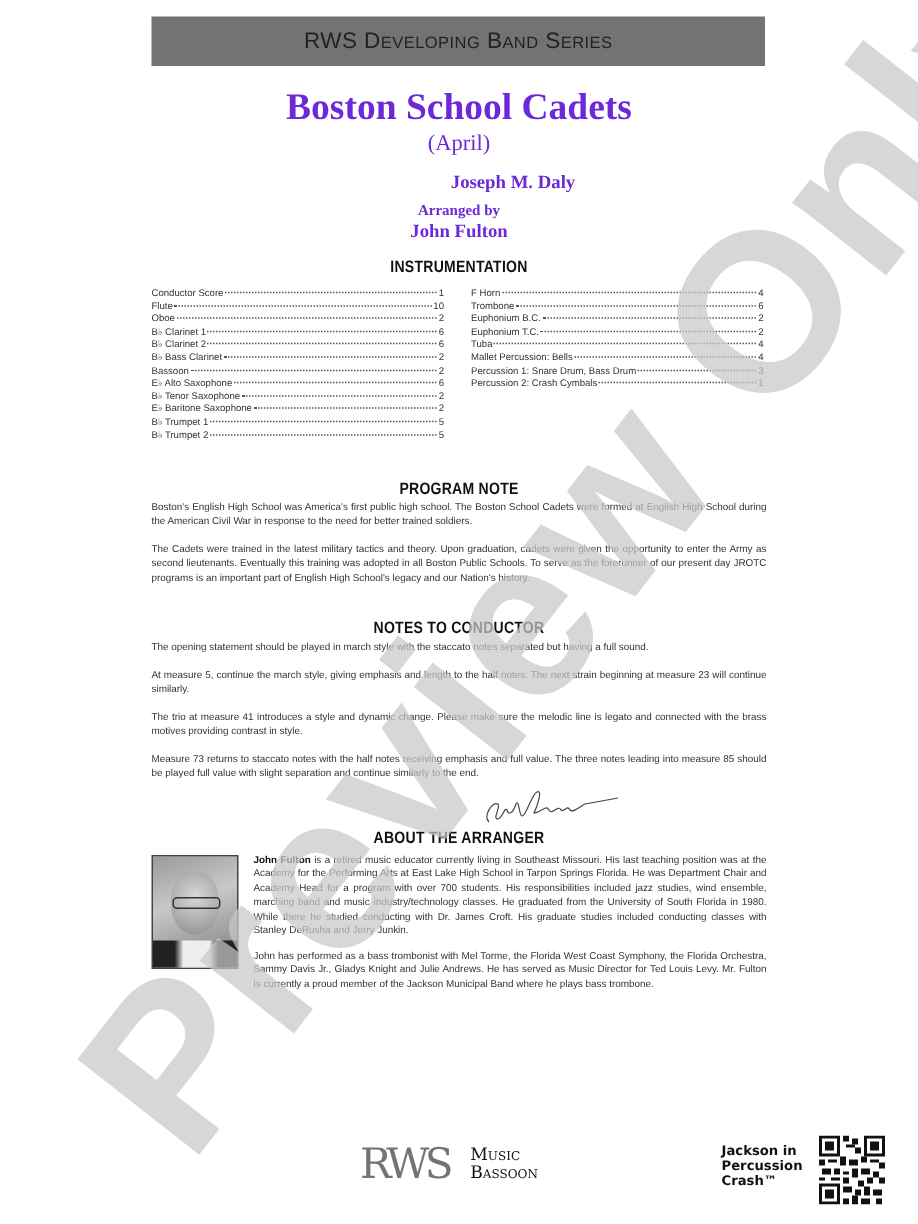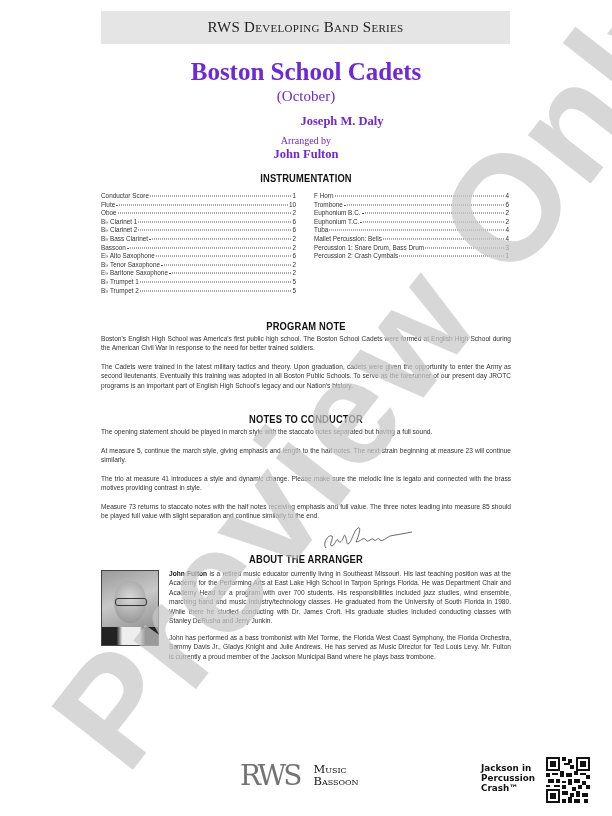--- a/index.html
+++ b/index.html
@@ -3,29 +3,29 @@
   <meta charset="utf-8">
   <style>
     html, body { margin: 0; padding: 0; }
     body {
       width: 612px; height: 816px; background: #ffffff; position: relative; overflow: hidden;
       font-family: "Liberation Sans", sans-serif; color: #1a1a1a;
     }
     .page { position: absolute; left: 0; top: 0; width: 612px; height: 816px; }
     .banner {
       position: absolute; left: 101px; top: 11px; width: 409px; height: 33px;
-      background: #e5e5e5; display: flex; align-items: center; justify-content: center;
-      font-family: Liberation Serif, serif; font-size: 15px; color: #222; letter-spacing: 0.3px;
+      background: #737373; display: flex; align-items: center; justify-content: center;
+      font-family: Liberation Sans, sans-serif; font-size: 15px; color: #222; letter-spacing: 0.3px;
       font-variant: small-caps;
     }
     .title-block { position: absolute; left: 0; width: 612px; text-align: center; font-family: "Liberation Serif", serif; color: #6d28d9; }
     .title { top: 58px; font-size: 25px; font-weight: bold; }
     .subtitle { top: 88px; font-size: 15px; }
     .composer { top: 114px; font-size: 12.5px; font-weight: bold; padding-left: 36px; }
-    .arr-by { top: 135px; font-size: 10px; font-weight: normal; }
+    .arr-by { top: 135px; font-size: 10px; font-weight: bold; }
     .arranger { top: 147px; font-size: 12.5px; font-weight: bold; }
 
     .section-head {
       position: absolute; left: 0; width: 612px; text-align: center;
       font-family: "Liberation Sans", sans-serif; font-weight: bold; font-size: 11px;
       letter-spacing: 0.2px; color: #111; transform: scaleX(0.85);
     }
     .inst-col { position: absolute; top: 192px; width: 195px; font-size: 6.4px; color: #333; }
     .inst-col.left { left: 101px; }
     .inst-col.right { left: 314px; }
@@ -70,21 +70,21 @@
 </head>
 <body>
 
 <div class="page">
 
   <div class="banner">
     <span>RWS Developing Band Series</span>
   </div>
 
   <div class="title-block title">Boston School Cadets</div>
-  <div class="title-block subtitle">(October)</div>
+  <div class="title-block subtitle">(April)</div>
   <div class="title-block composer">Joseph M. Daly</div>
   <div class="title-block arr-by">Arranged by</div>
   <div class="title-block arranger">John Fulton</div>
 
   <div class="section-head" style="top:172px;">INSTRUMENTATION</div>
 
   <div class="inst-col left">
     <div class="inst-row">
         <span class="name">Conductor Score</span>
         <span class="dots"></span>

